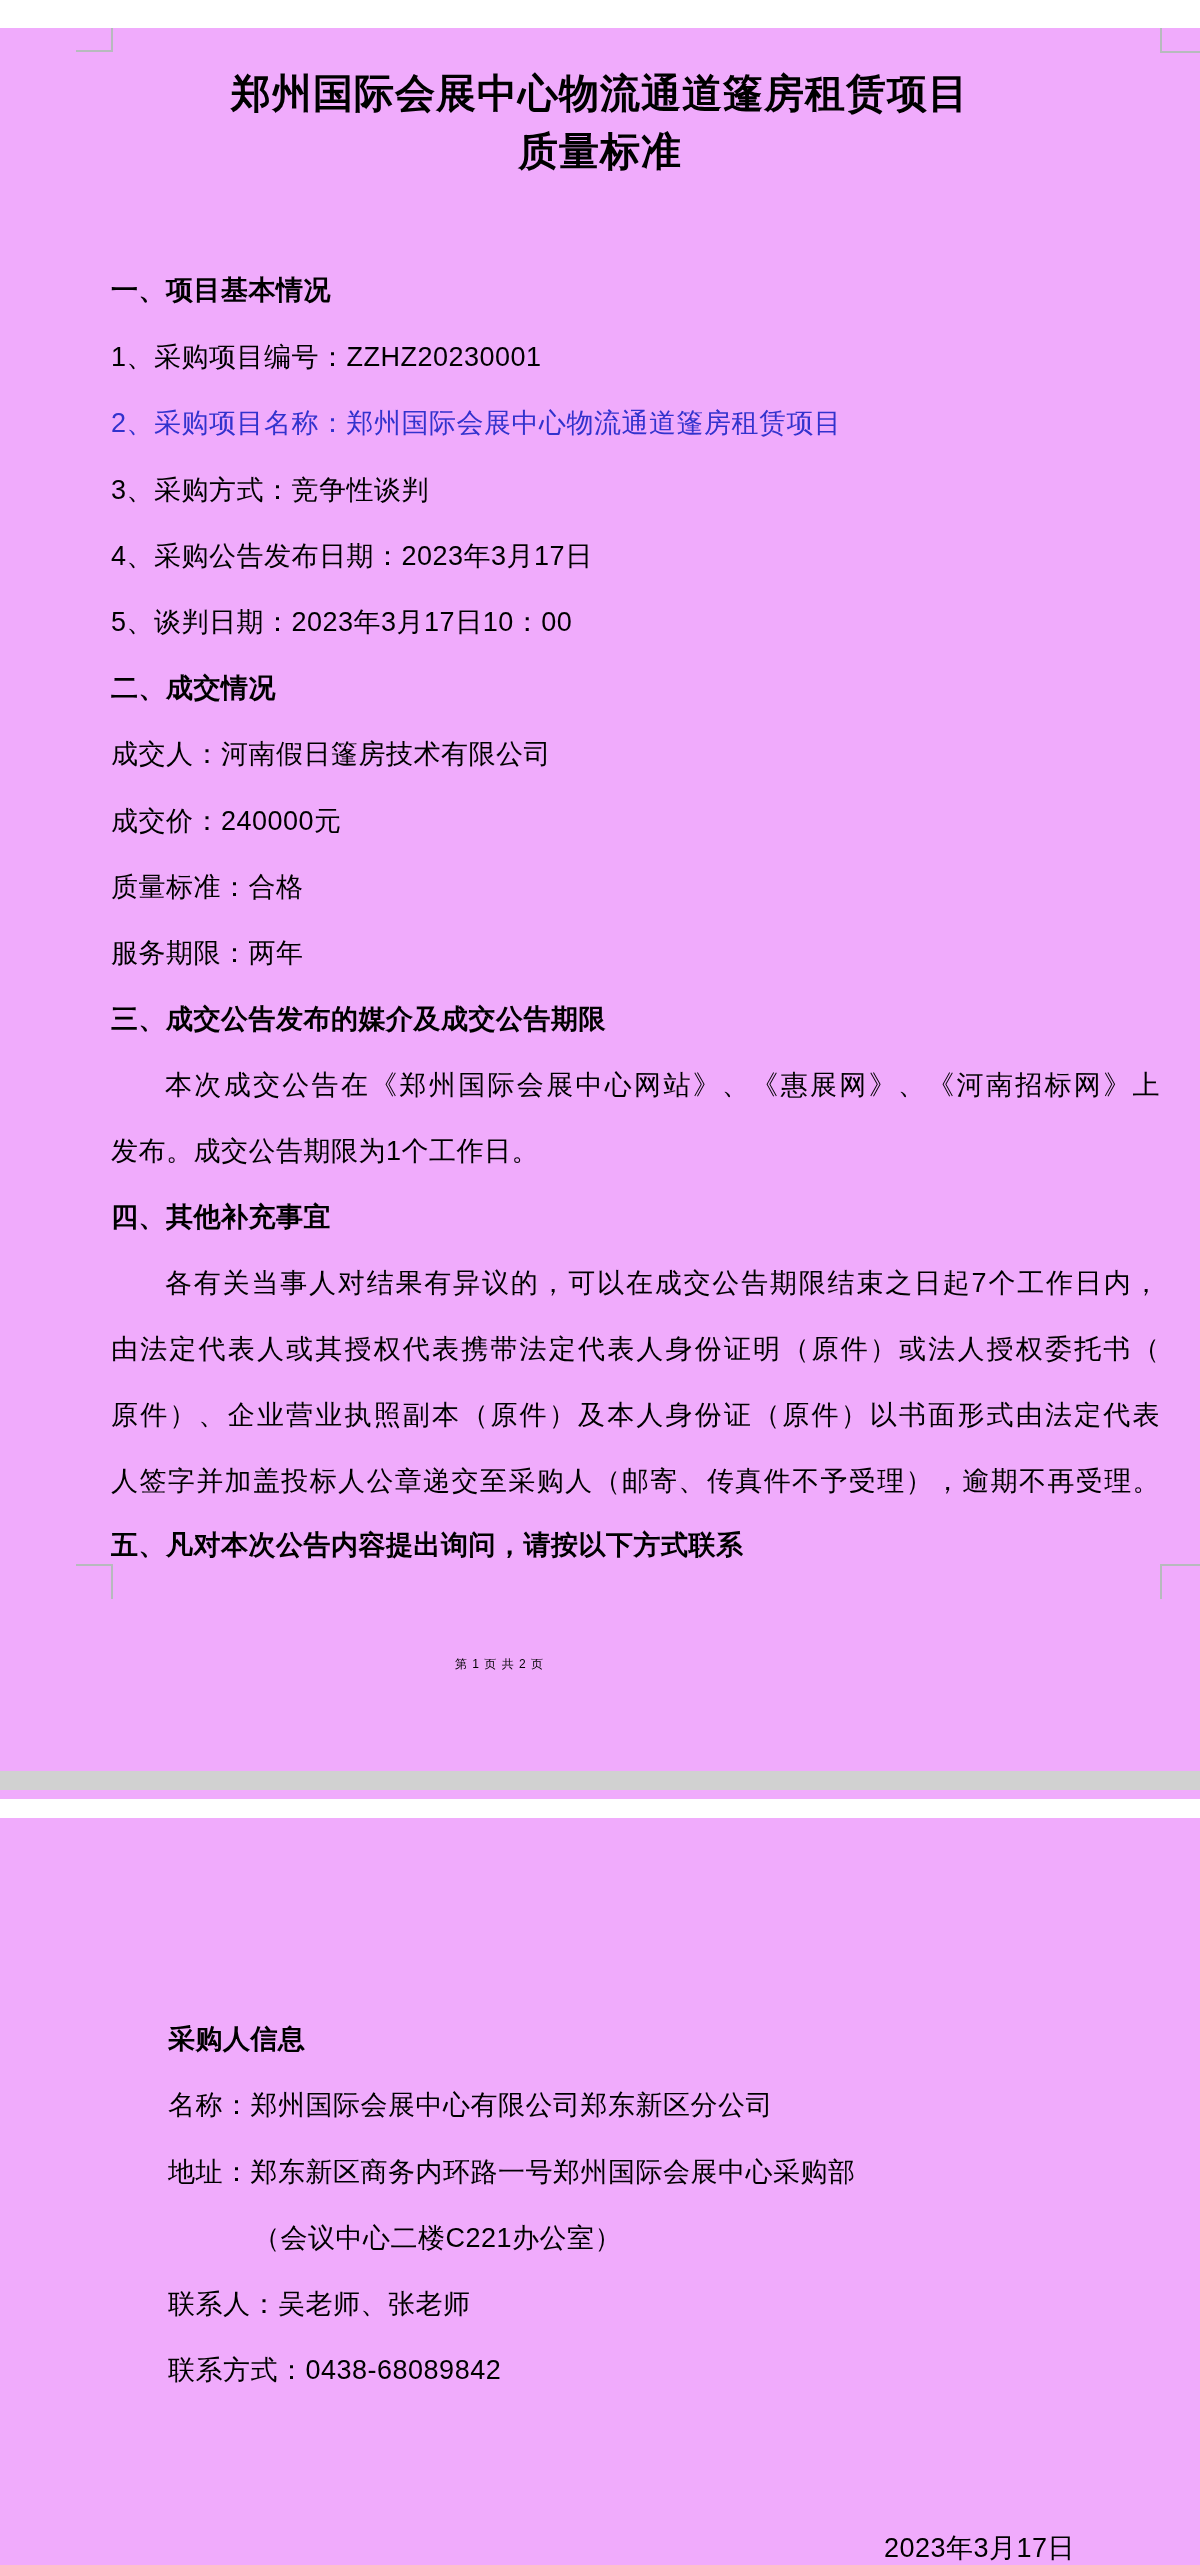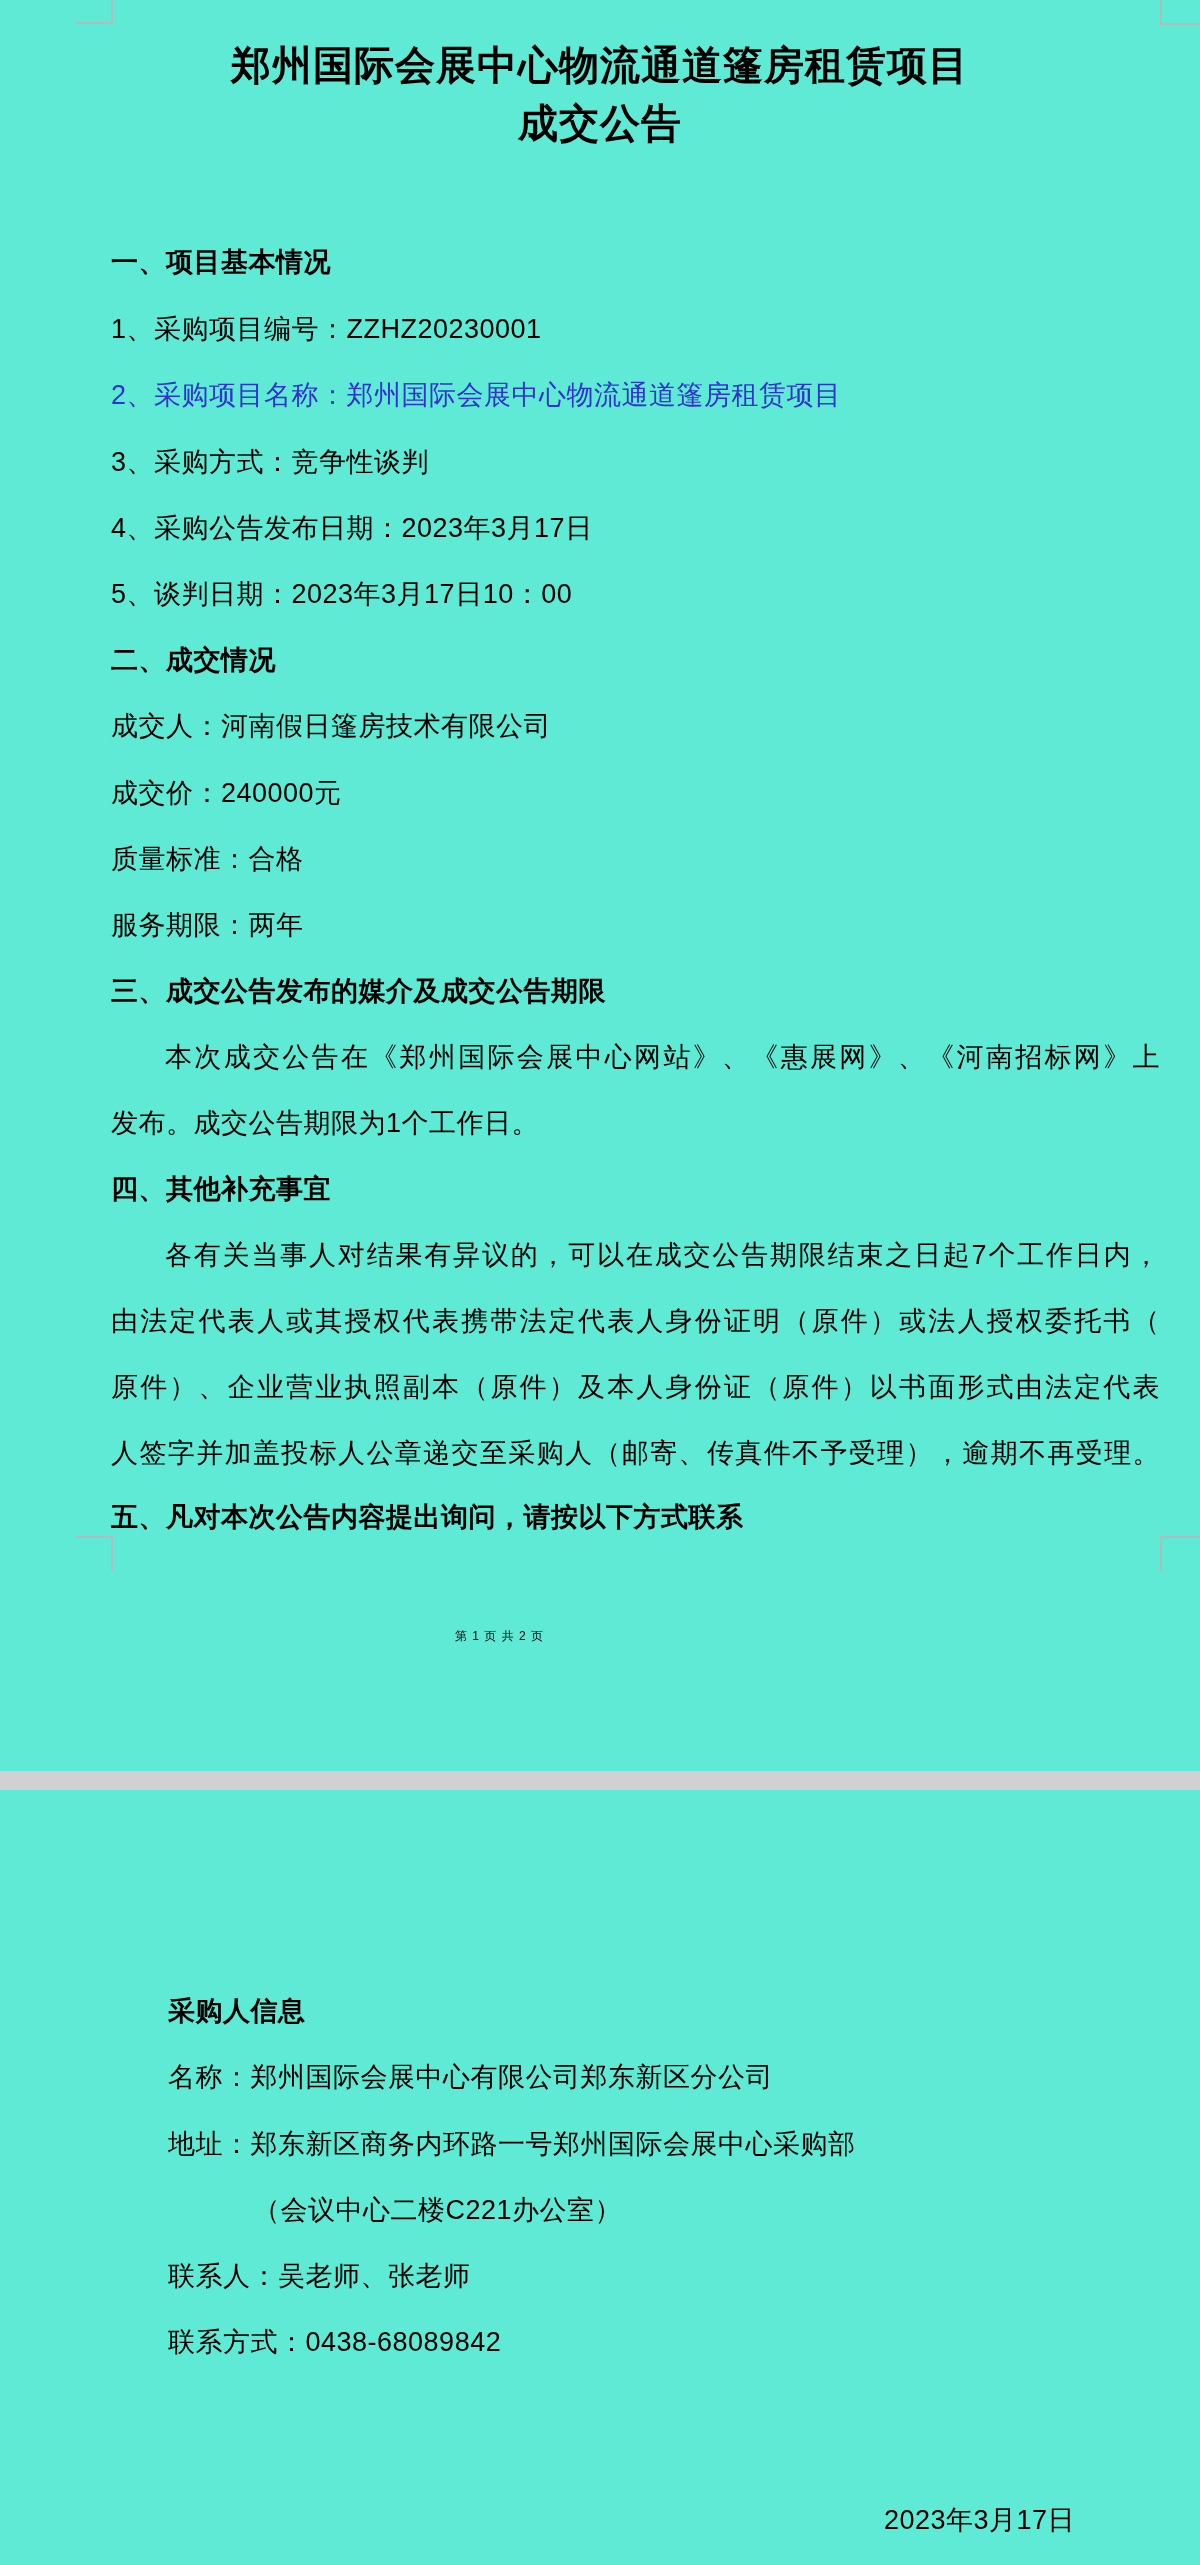--- a/index.html
+++ b/index.html
@@ -4,21 +4,21 @@
 <style>
   html, body { margin: 0; padding: 0; background: #ffffff; }
   body {
     width: 1200px; height: 2565px;
     font-family: "Liberation Sans", sans-serif;
     color: #000000;
     position: relative;
     overflow: hidden;
   }
   .canvas { position: absolute; inset: 0; }
-  .page { position: absolute; left: 0; width: 1200px; background: #5eead4; }
+  .page { position: absolute; left: 0; width: 1200px; background: #f0abfc; margin-top: 28px; }
   .page1 { top: 0; height: 1771px; }
   .page-gap { position: absolute; left: 0; top: 1771px; width: 1200px; height: 19px; background: #d1d1d1; }
   .page2 { top: 1790px; height: 775px; }
 
   .line {
     position: absolute;
     left: 111px;
     font-size: 27px;
     line-height: 1.15;
     white-space: nowrap;
@@ -60,21 +60,21 @@
 
 <div class="canvas">
 
   <div class="page page1">
     <div class="mark mark-tl"></div>
     <div class="mark mark-tr"></div>
     <div class="mark mark-bl"></div>
     <div class="mark mark-br"></div>
 
     <div class="line title" style="top:42px">郑州国际会展中心物流通道篷房租赁项目</div>
-    <div class="line title" style="top:100px">成交公告</div>
+    <div class="line title" style="top:100px">质量标准</div>
 
     <div class="line bold" style="top:247px">一、项目基本情况</div>
     <div class="line" style="top:314px">1、采购项目编号：ZZHZ20230001</div>
     <div class="line blue" style="top:380px">2、采购项目名称：郑州国际会展中心物流通道篷房租赁项目</div>
     <div class="line" style="top:447px">3、采购方式：竞争性谈判</div>
     <div class="line" style="top:513px">4、采购公告发布日期：2023年3月17日</div>
     <div class="line" style="top:579px">5、谈判日期：2023年3月17日10：00</div>
 
     <div class="line bold" style="top:645px">二、成交情况</div>
     <div class="line" style="top:711px">成交人：河南假日篷房技术有限公司</div>

